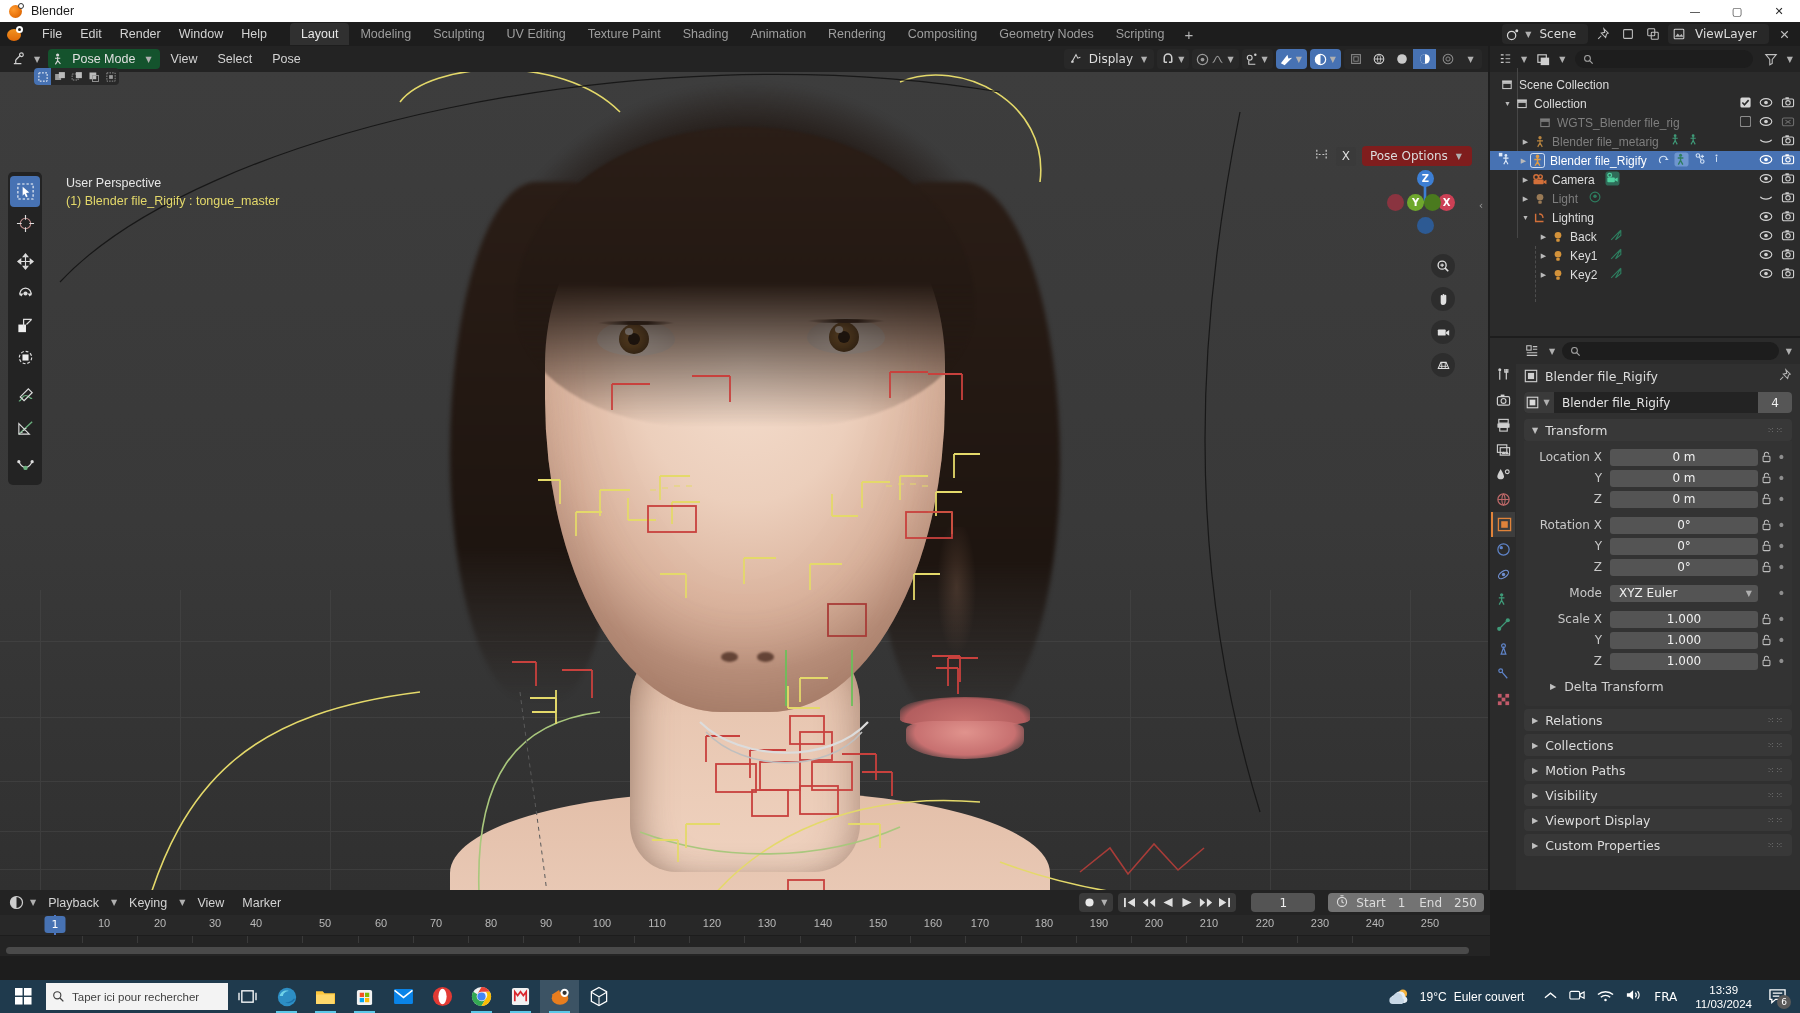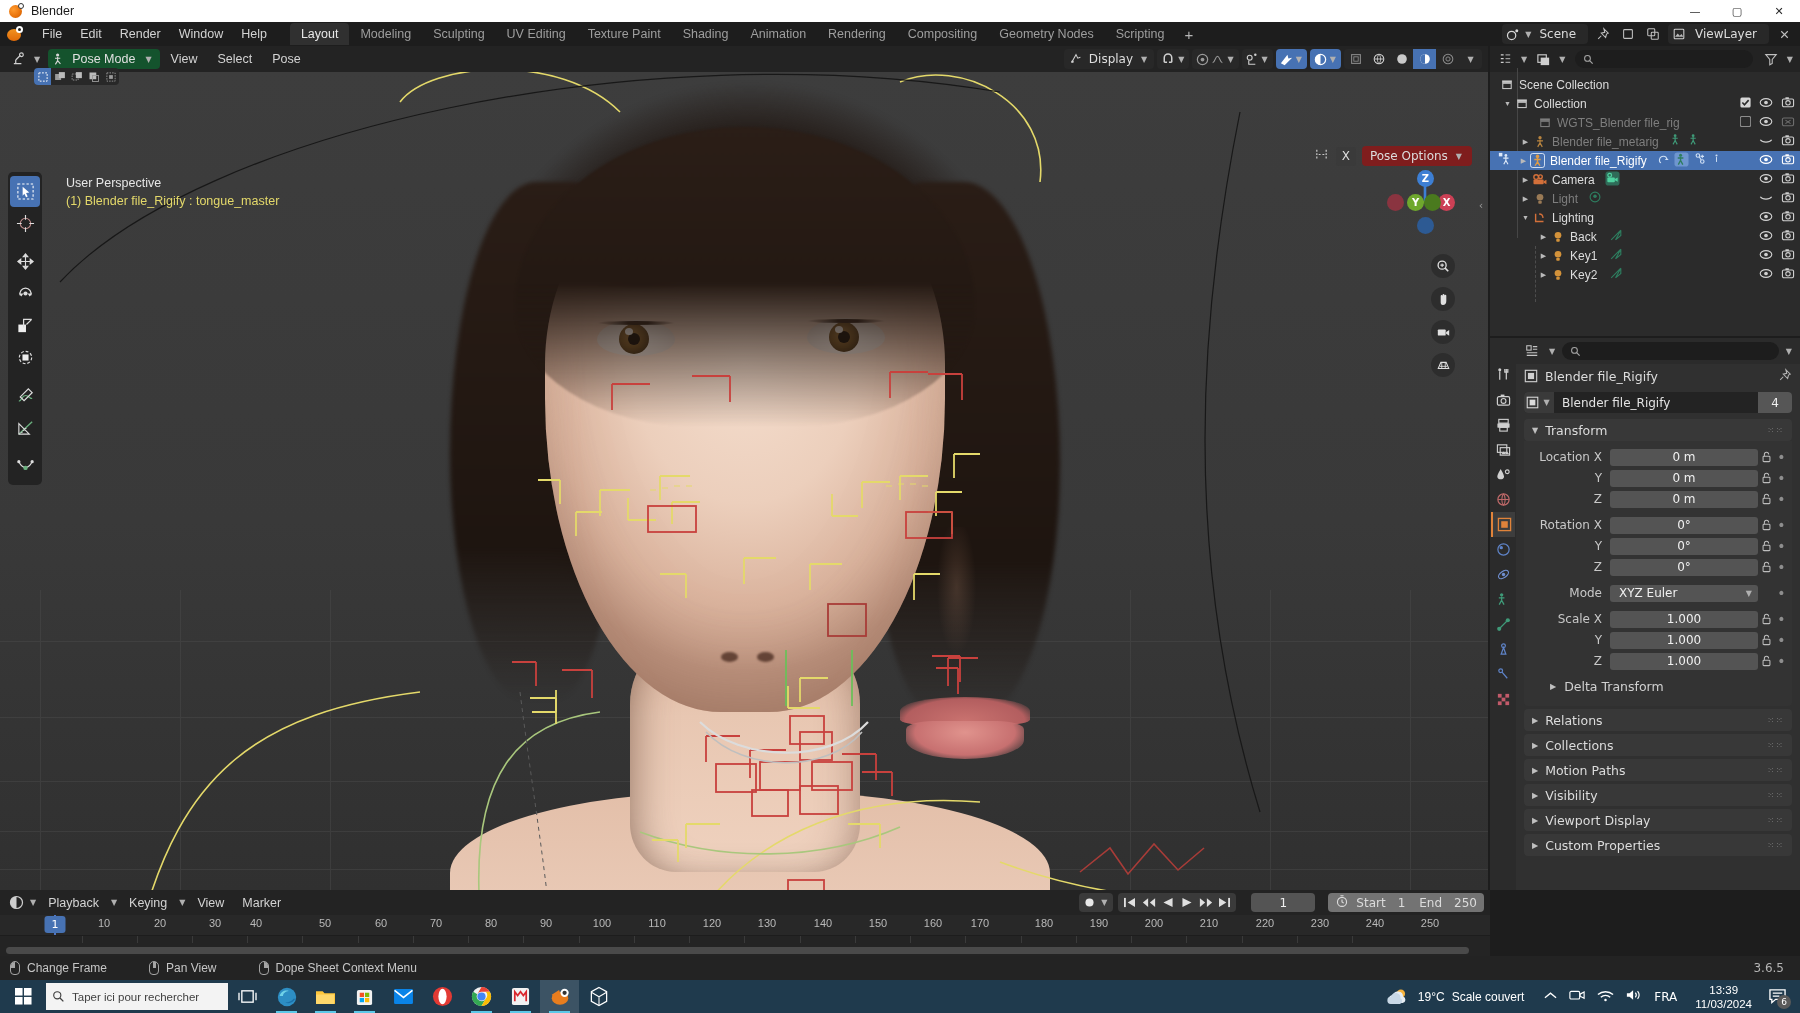--- a/index.html
+++ b/index.html
@@ -1522,35 +1522,20 @@
       <div class="tmark" style="left:1186px"></div>
         <div class="tmark" style="left:1242px"></div>
       <div class="tmark" style="left:1297px"></div>
         <div class="tmark" style="left:1352px"></div>
       <div class="tl-scroll">
           <div class="bar"></div>
         </div>
     </div>
   </div>
 
-  <div class="statusbar">
-    <div class="status-item">
-      <div class="mouse-ic lmb"></div>
-      <span>Change Frame</span>
-    </div>
-    <div class="status-item">
-      <div class="mouse-ic mmb"></div>
-      <span>Pan View</span>
-    </div>
-    <div class="status-item">
-      <div class="mouse-ic rmb"></div>
-      <span>Dope Sheet Context Menu</span>
-    </div>
-    <div class="version">3.6.5</div>
-  </div>
 
   <div class="taskbar">
     <div class="tb-start">
       <svg width="17" height="17" viewBox="0 0 18 18">
           <rect x="0" y="0" width="8" height="8" fill="#fff"></rect>
           <rect x="9.5" y="0" width="8" height="8" fill="#fff"></rect>
           <rect x="0" y="9.5" width="8" height="8" fill="#fff"></rect>
           <rect x="9.5" y="9.5" width="8" height="8" fill="#fff"></rect>
         </svg>
     </div>
@@ -1633,21 +1618,21 @@
     </div>
 
     <div class="tb-right">
       <div class="tb-weather">
         <svg width="24" height="19" viewBox="0 0 26 20">
           <circle cx="15" cy="7" r="4.6" fill="#f6b33d"></circle>
           <path d="M6 17a4.2 4.2 0 01.4-8.4A5.6 5.6 0 0117.4 10a3.6 3.6 0 01-.5 7z" fill="#e6edf3"></path>
           <path d="M4 18a3.8 3.8 0 01.4-7.6A5 5 0 0114.6 12 3.2 3.2 0 0114 18z" fill="#c8d8e6"></path>
         </svg>
         <span>19°C</span>
-        <span>Scale couvert</span>
+        <span>Euler couvert</span>
       </div>
       <div class="tb-sys">
         <span>
           <svg width="13" height="10" viewBox="0 0 14 10">
               <path d="M1 7l6-5 6 5" fill="none" stroke="#fff" stroke-width="1.4"></path>
             </svg>
         </span>
         <span>
           <svg width="16" height="14" viewBox="0 0 18 14">
               <rect x="1" y="3" width="11" height="8.5" rx="1.5" fill="none" stroke="#fff" stroke-width="1.3"></rect>

